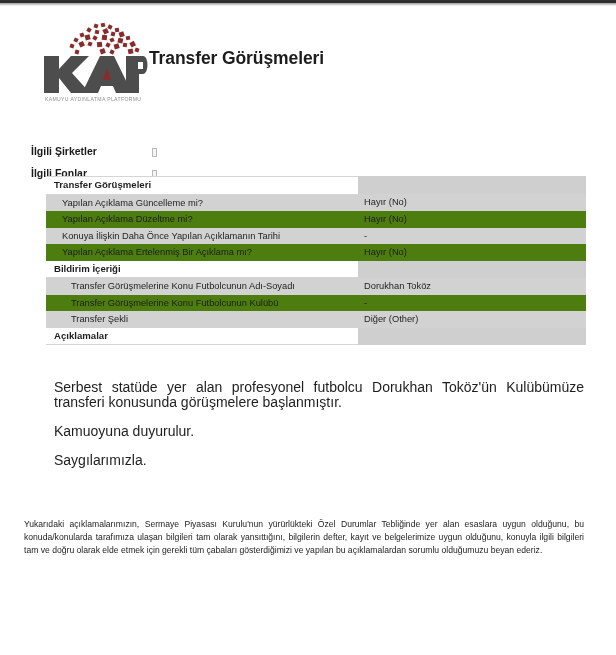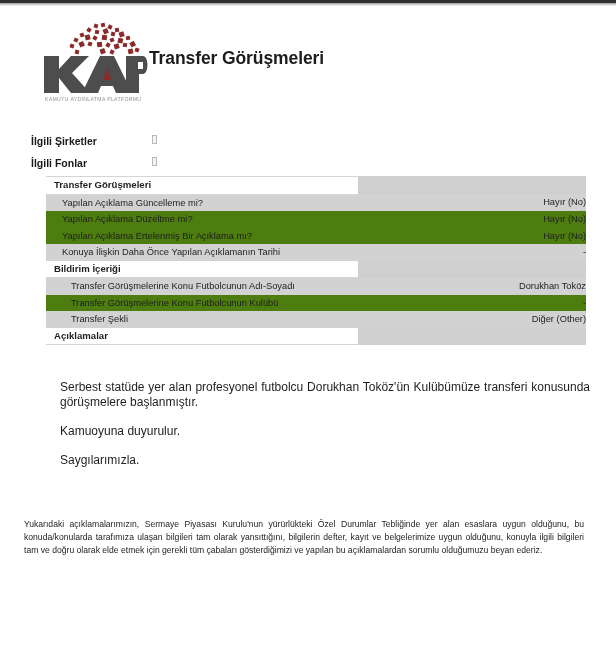--- a/index.html
+++ b/index.html
@@ -60,21 +60,21 @@
 
   
   .rel-block {
     position: absolute;
     left: 31px;
     top: 135px;
     width: 300px;
   }
   .rel-row {
     display: flex;
-    align-items: flex-start;
+    align-items: flex-end;
     height: 22px;
     font-size: 10.5px;
     font-weight: bold;
     color: #1a1a1a;
     gap: 44px;
   }
   .rel-label { width: 73px; white-space: nowrap; }
   .tofu {
     display: inline-block;
     width: 5px;
@@ -97,21 +97,21 @@
     height: 16.5px;
     padding: 0;
     font-size: 9.3px;
     color: #1e1e1e;
     vertical-align: middle;
     line-height: 16.5px;
     white-space: nowrap;
     overflow: hidden;
   }
   .c-left  { width: 312px; }
-  .c-right { width: 228px; text-align: right; }
+  .c-right { width: 228px; }
 
   
   tr.sec .c-left {
     background: #ffffff;
     font-weight: bold;
     font-size: 9.6px;
     border-bottom: 1px solid #d5d5d5;
     padding-left: 8px;
   }
   tr.sec .c-right {
@@ -127,24 +127,24 @@
   tr.dat.shade .c-right { background: #d2d2d2; margin-left: 40px; }
   tr.dat.plain .c-left,
   tr.dat.plain .c-right { background: #4d7c0f; }
 
   
   tr.dat.ind2 .c-left { padding-left: 25px; }
 
   
   .body-text {
     position: absolute;
-    left: 60px;
+    left: 54px;
     top: 380px;
     width: 530px;
-    font-size: 12px;
+    font-size: 14px;
     color: #1e1e1e;
   }
   .body-text p {
     margin: 0 0 14px 0;
     text-align: justify;
     line-height: 15px;
   }
   .body-text p:last-child { margin-bottom: 12px; }
 
   
@@ -244,28 +244,28 @@
     <tr class="dat shade ind1">
       <td class="c-left">Yapılan Açıklama Güncelleme mi?</td>
       <td class="c-right">Hayır (No)</td>
     </tr>
 
     <tr class="dat plain ind1">
       <td class="c-left">Yapılan Açıklama Düzeltme mi?</td>
       <td class="c-right">Hayır (No)</td>
     </tr>
 
+    <tr class="dat shade ind1">
+      <td class="c-left">Konuya İlişkin Daha Önce Yapılan Açıklamanın Tarihi</td>
+      <td class="c-right">-</td>
+    </tr>
+
     <tr class="dat plain ind1">
       <td class="c-left">Yapılan Açıklama Ertelenmiş Bir Açıklama mı?</td>
       <td class="c-right">Hayır (No)</td>
-    </tr>
-
-    <tr class="dat shade ind1">
-      <td class="c-left">Konuya İlişkin Daha Önce Yapılan Açıklamanın Tarihi</td>
-      <td class="c-right">-</td>
     </tr>
 
     <tr class="sec">
       <td class="c-left">Bildirim İçeriği</td>
       <td class="c-right"></td>
     </tr>
 
     <tr class="dat shade ind2">
       <td class="c-left">Transfer Görüşmelerine Konu Futbolcunun Adı-Soyadı</td>
       <td class="c-right">Dorukhan Toköz</td>

